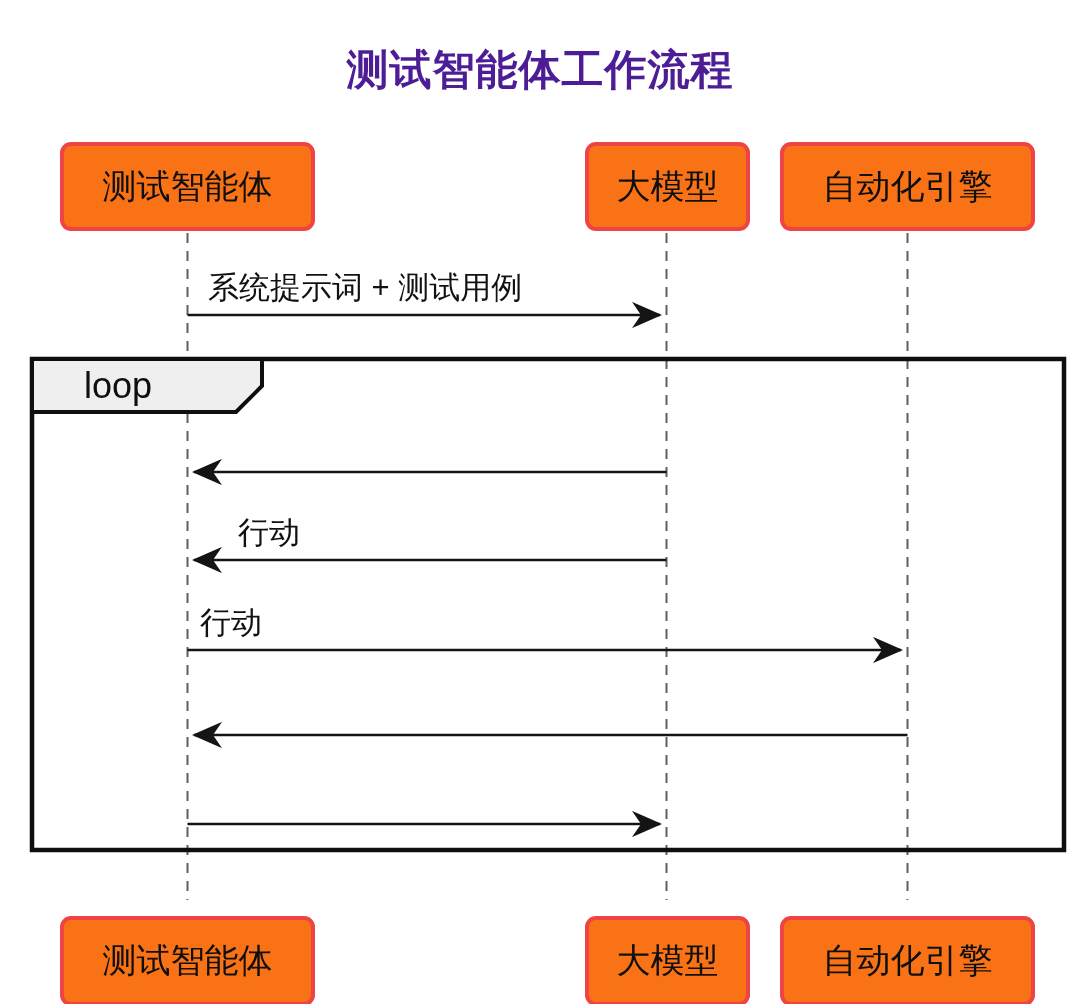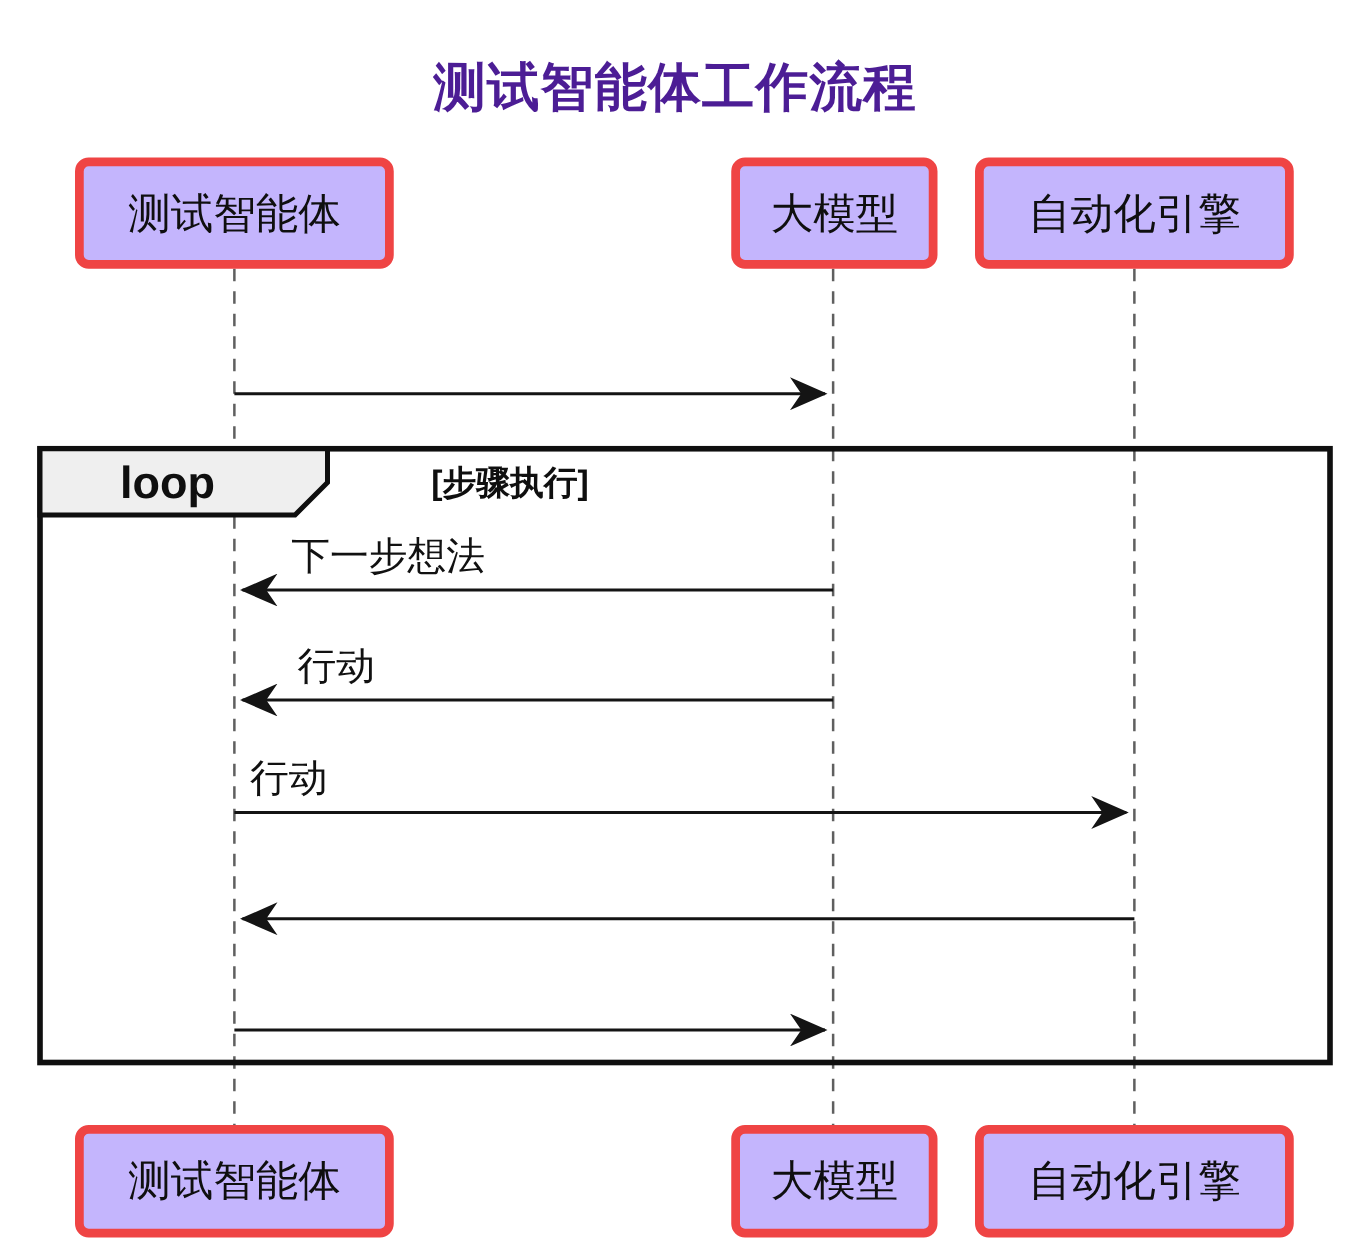--- a/index.html
+++ b/index.html
@@ -19,27 +19,28 @@
     font-size:42px;
     font-weight:bold;
     color:#4c1d95;
     letter-spacing:1px;
   }
   .participant{
     position:absolute;
     display:flex;
     align-items:center;
     justify-content:center;
-    background:#c4b5fd;
-    border:7px solid #ef4444;
+    background:#f97316;
+    border:4px solid #ef4444;
     border-radius:11px;
     font-size:34px;
     color:#0f0f0f;
     box-sizing:border-box;
     white-space:nowrap;
+    margin-top:16px;
   }
   .p-top-a{left:60px;  top:126px; width:255px; height:89px;}
   .p-top-b{left:585px; top:126px; width:165px; height:89px;}
   .p-top-c{left:780px; top:126px; width:255px; height:89px;}
   .p-bot-a{left:60px;  top:900px; width:255px; height:90px;}
   .p-bot-b{left:585px; top:900px; width:165px; height:90px;}
   .p-bot-c{left:780px; top:900px; width:255px; height:90px;}
   .msg-label{
     position:absolute;
     font-size:31px;
@@ -48,25 +49,25 @@
     line-height:40px;
   }
   .m1{left:208px; top:268px;}
   .m2{left:233px; top:425px;}
   .m3{left:238px; top:513px;}
   .m4{left:200px; top:603px;}
   .m5{left:215px; top:688px;}
   .m6{left:200px; top:777px;}
   .loop-keyword{
     position:absolute;
-    left:44px; top:359px; width:180px; height:53px;
+    left:28px; top:359px; width:180px; height:53px;
     text-align:center;
     line-height:53px;
     font-size:36px;
-    font-weight:bold;
+    font-weight:normal;
     color:#0f0f0f;
   }
   .loop-condition{
     position:absolute;
     left:288px; top:361px; width:240px; height:50px;
     text-align:center;
     line-height:50px;
     font-size:27px;
     font-weight:bold;
     color:#0f0f0f;
@@ -100,23 +101,22 @@
     <line x1="187.5" y1="824" x2="660" y2="824" stroke="#141414" stroke-width="2.5" marker-end="url(#arrowhead)"></line>
   </svg>
 
   <div class="title">测试智能体工作流程</div>
 
   <div class="participant p-top-a">测试智能体</div>
   <div class="participant p-top-b">大模型</div>
   <div class="participant p-top-c">自动化引擎</div>
 
   <div class="loop-keyword">loop</div>
-  <div class="loop-condition">[步骤执行]</div>
 
-  <div class="msg-label m2">下一步想法</div>
+  <div class="msg-label m1">系统提示词 + 测试用例</div>
   <div class="msg-label m3">行动</div>
   <div class="msg-label m4">行动</div>
 
   <div class="participant p-bot-a">测试智能体</div>
   <div class="participant p-bot-b">大模型</div>
   <div class="participant p-bot-c">自动化引擎</div>
 
 </div>
 
 </body></html>

